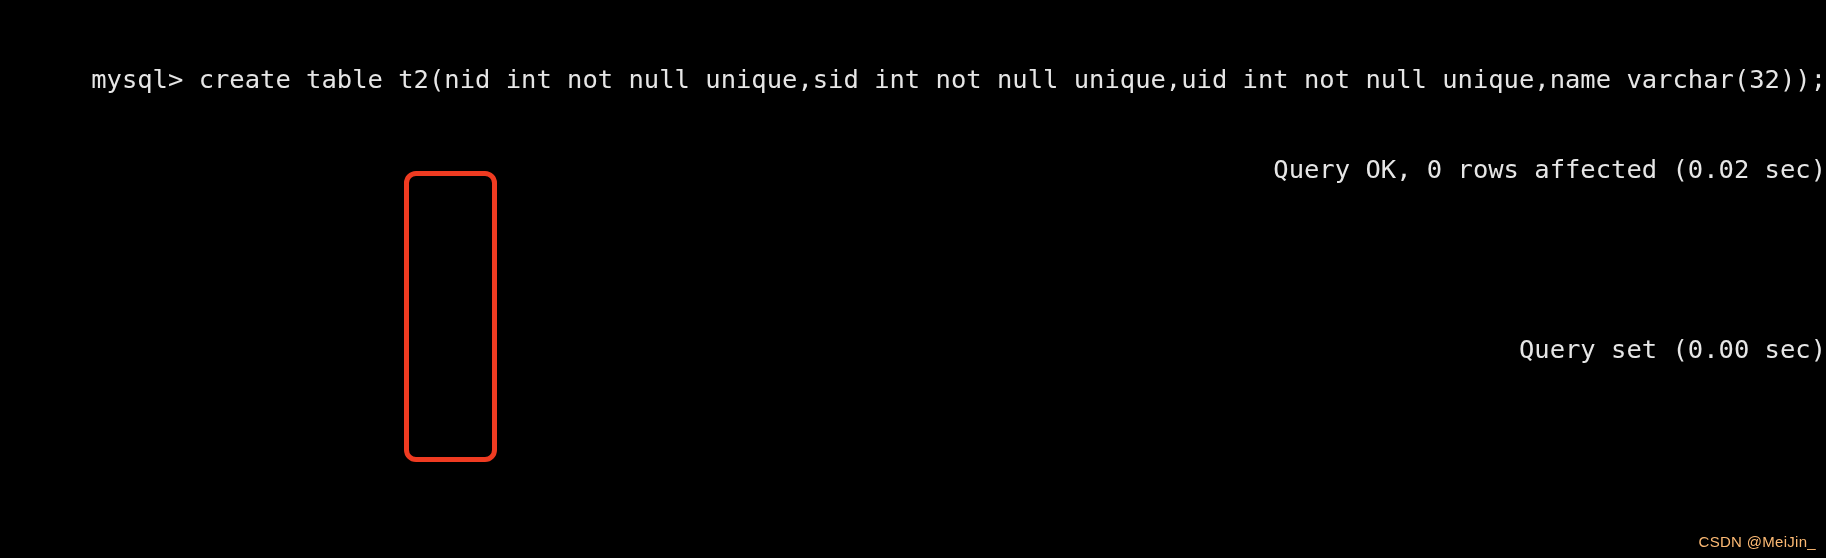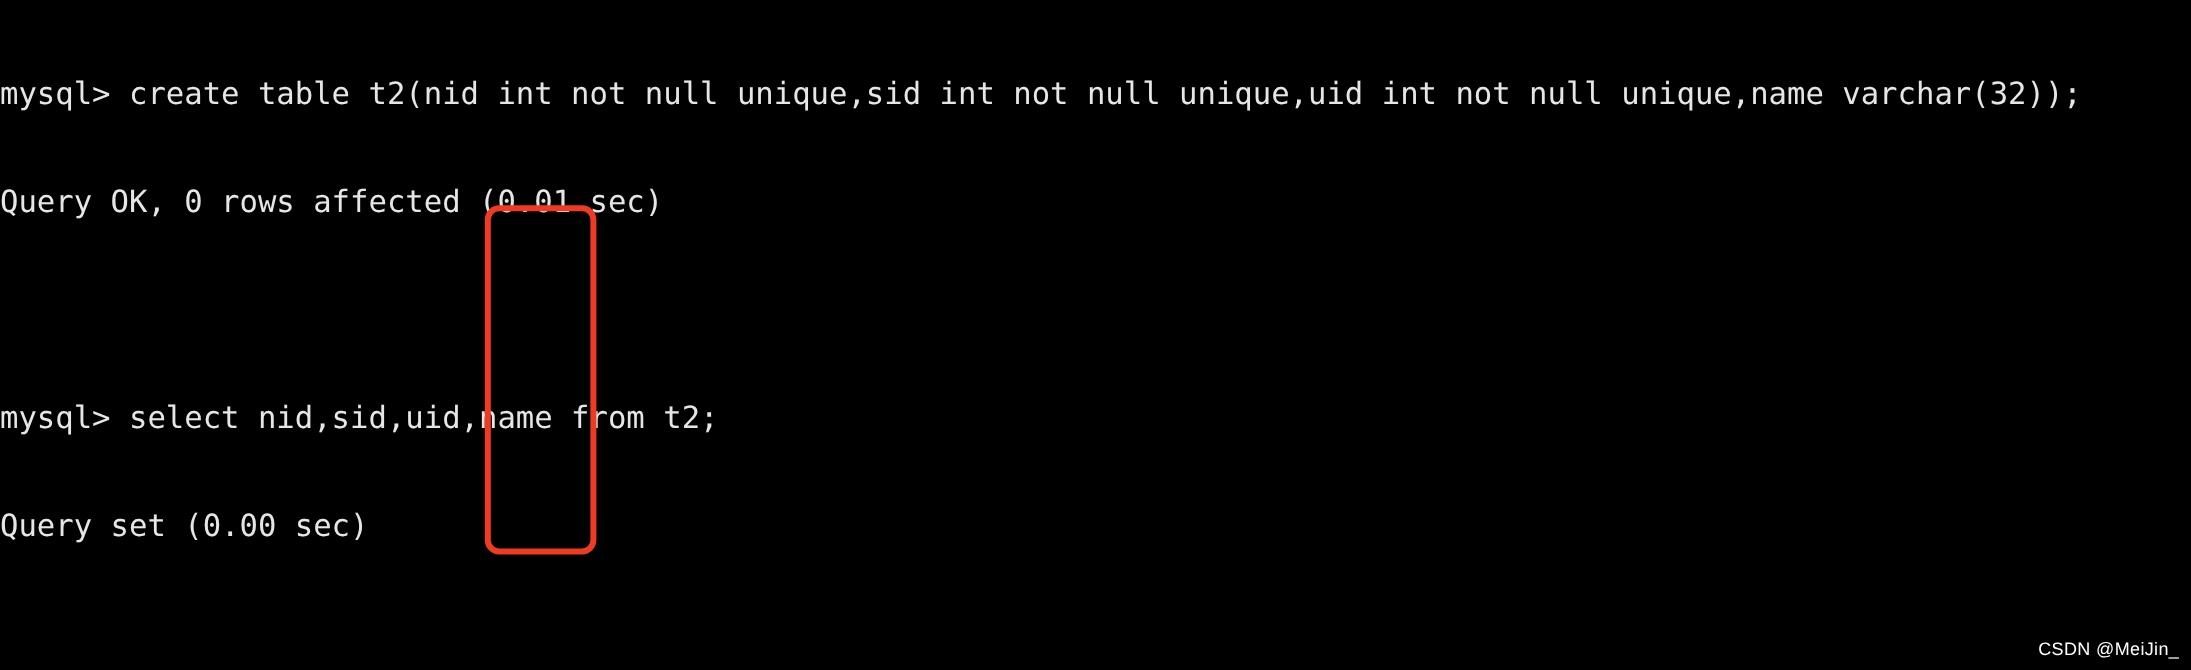--- a/index.html
+++ b/index.html
@@ -26,20 +26,21 @@
     font-size: 25.5px;
     line-height: 30px;
     color: #e6e6e6;
     white-space: pre;
     letter-spacing: 0px;
   }
   .line {
     height: 30px;
     white-space: pre;
     padding-left: 0px;
+    text-align: right;
   }
   .line.blank { color: transparent; }
 
   
   #key-annotation {
     position: absolute;
     left: 404px;
     top: 171px;
     width: 93px;
     height: 291px;
@@ -49,35 +50,34 @@
     background: transparent;
     pointer-events: none;
   }
 
   #watermark {
     position: absolute;
     right: 10px;
     bottom: 8px;
     font-family: "Liberation Sans", sans-serif;
     font-size: 15px;
-    color: #ffffff;
+    color: #fdba74;
     letter-spacing: 0.3px;
     white-space: pre;
   }
 </style>
 </head>
 <body>
 
 <div id="screen">
 
   <div id="terminal">
     <div class="line">mysql&gt; create table t2(nid int not null unique,sid int not null unique,uid int not null unique,name varchar(32));</div>
-    <div class="line">Query OK, 0 rows affected (0.01 sec)</div>
+    <div class="line">Query OK, 0 rows affected (0.02 sec)</div>
     <div class="line blank"></div>
-    <div class="line">mysql&gt; select nid,sid,uid,name from t2;</div>
     <div class="line">Query set (0.00 sec)</div>
     <div class="line blank"></div>
     
     
     
     
     
     
     
     

